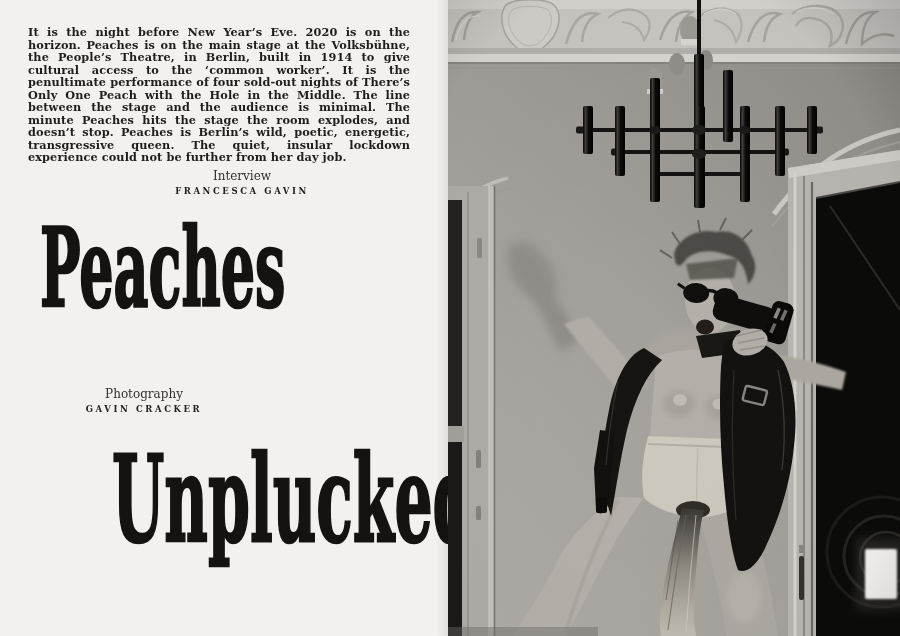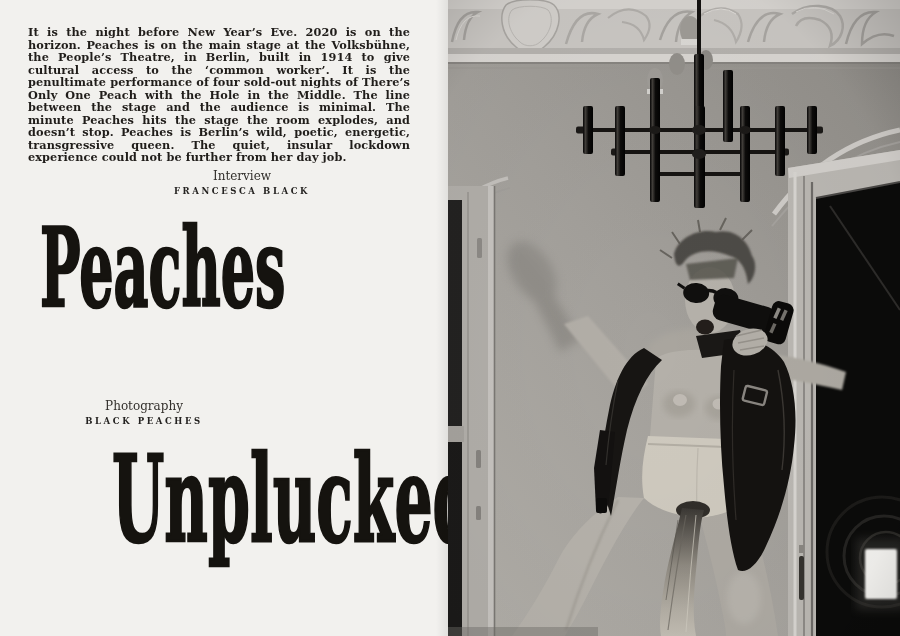--- a/index.html
+++ b/index.html
@@ -16,21 +16,21 @@
   .intro{
     position:absolute;left:28px;top:15px;width:382px;
     font-size:11.3px;line-height:12.5px;font-weight:700;
     text-align:justify;letter-spacing:0.1px;color:#201d1a;
   }
   .credit{position:absolute;width:220px;text-align:center;}
   .credit .role{font-size:12px;color:#33302c;display:block;}
   .credit .name{font-size:8.5px;font-weight:700;letter-spacing:2.6px;display:block;margin-top:3px;color:#242220;}
   .credit-interview{left:132px;top:169px;}
   .credit-performance{left:231px;top:299px;}
-  .credit-photography{left:34px;top:399px;}
+  .credit-photography{left:34px;top:387px;}
   .big-title{
     position:absolute;margin:0;font-weight:700;line-height:1;white-space:nowrap;
     color:#15130f;-webkit-text-stroke:2.6px #15130f;
     transform:scale(0.5,1);transform-origin:left top;
   }
   .title-peaches{font-size:108px;left:40px;top:214px;}
   .title-unplucked{font-size:120px;left:112px;top:439px;}
   
   .photo{position:absolute;left:448px;top:0;width:452px;height:636px;}
   .photo svg{display:block;}
@@ -39,29 +39,29 @@
 <body>
 
 <div class="spread">
 
   <div class="left-page">
 
     <p class="intro">It is the night before New Year’s Eve. 2020 is on the horizon. Peaches is on the main stage at the Volksbühne, the People’s Theatre, in Berlin, built in 1914 to give cultural access to the ‘common worker’. It is the penultimate performance of four sold-out nights of There’s Only One Peach with the Hole in the Middle. The line between the stage and the audience is minimal. The minute Peaches hits the stage the room explodes, and doesn’t stop. Peaches is Berlin’s wild, poetic, energetic, transgressive queen. The quiet, insular lockdown experience could not be further from her day job.</p>
 
     <div class="credit credit-interview">
       <span class="role">Interview</span>
-      <span class="name">FRANCESCA BLACK</span>
+      <span class="name">FRANCESCA GAVIN</span>
     </div>
 
     <h1 class="big-title title-peaches">Peaches</h1>
 
 
     <div class="credit credit-photography">
       <span class="role">Photography</span>
-      <span class="name">BLACK PEACHES</span>
+      <span class="name">GAVIN CRACKER</span>
     </div>
 
     <h1 class="big-title title-unplucked">Unplucked</h1>
 
     <div class="gutter"></div>
   </div>
 
   <div class="photo">
     <svg width="452" height="636" viewBox="0 0 452 636" xmlns="http://www.w3.org/2000/svg">
       <defs>

